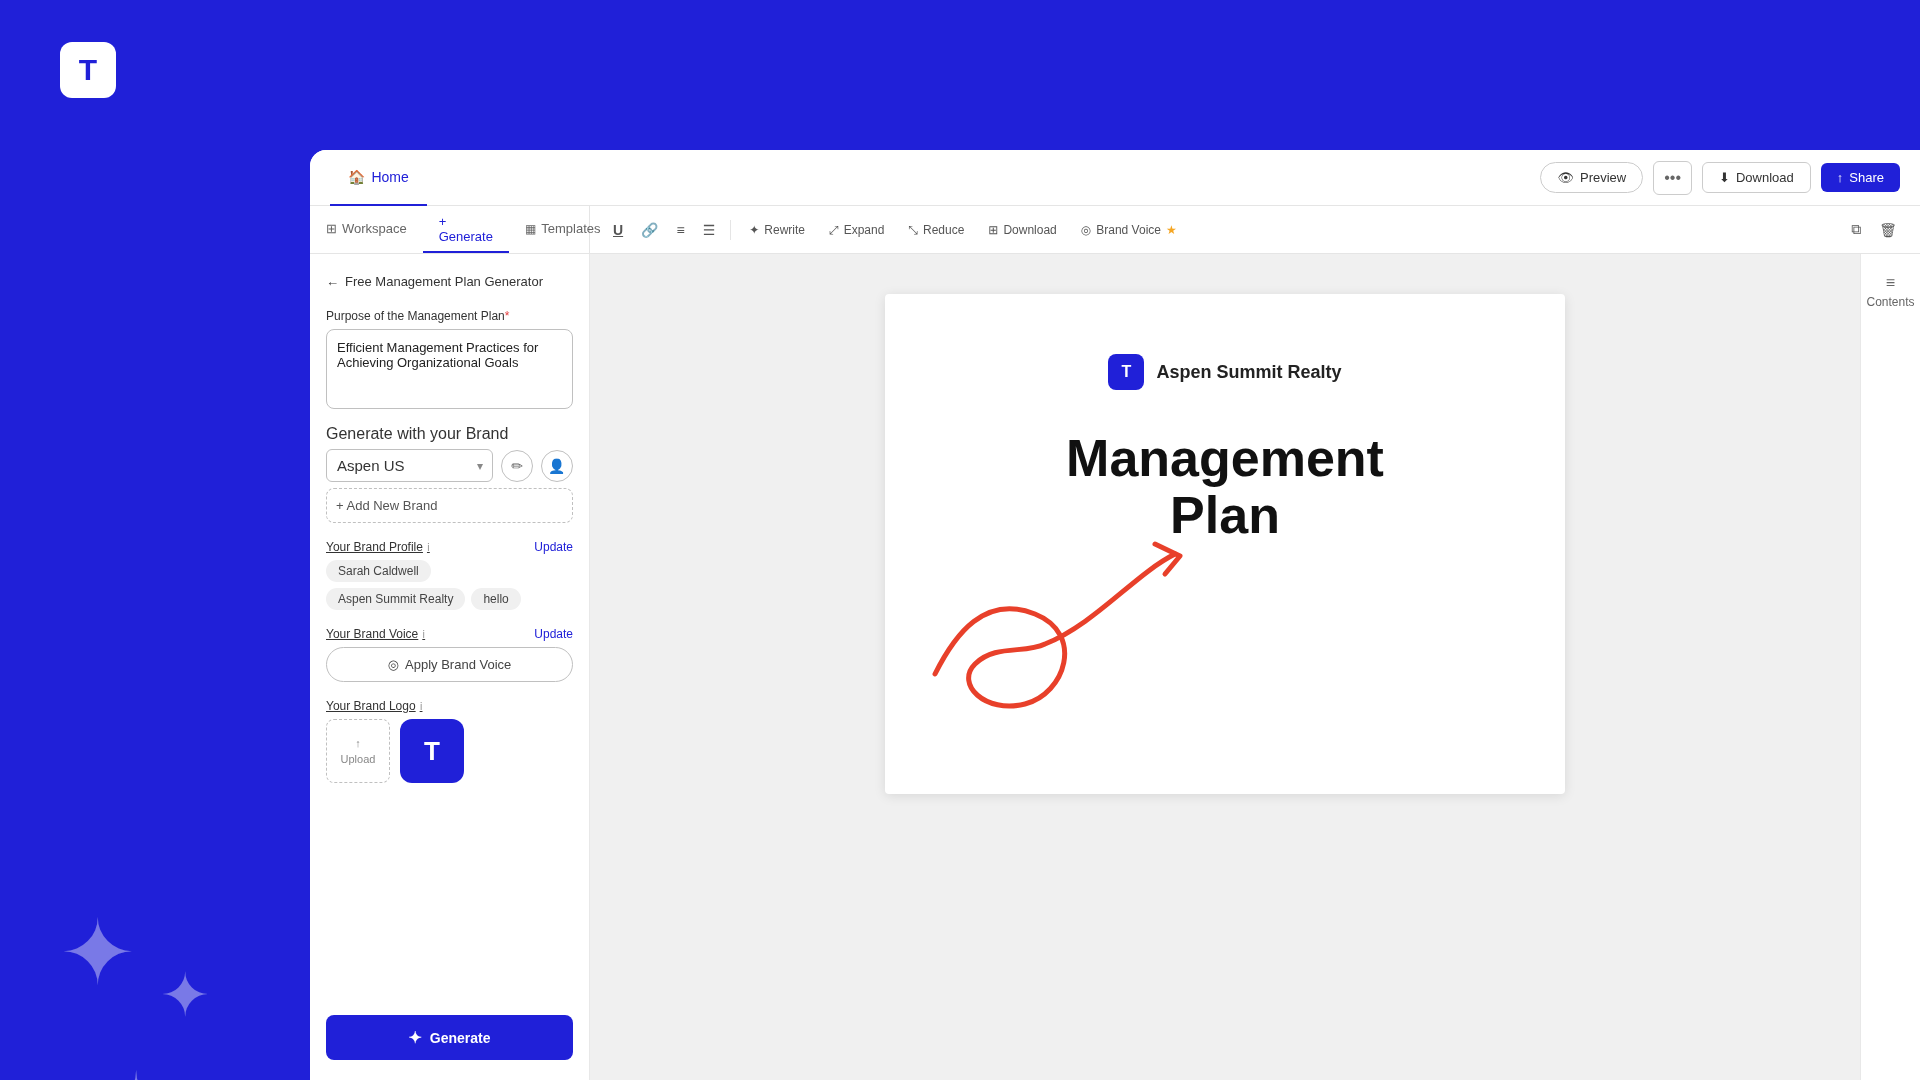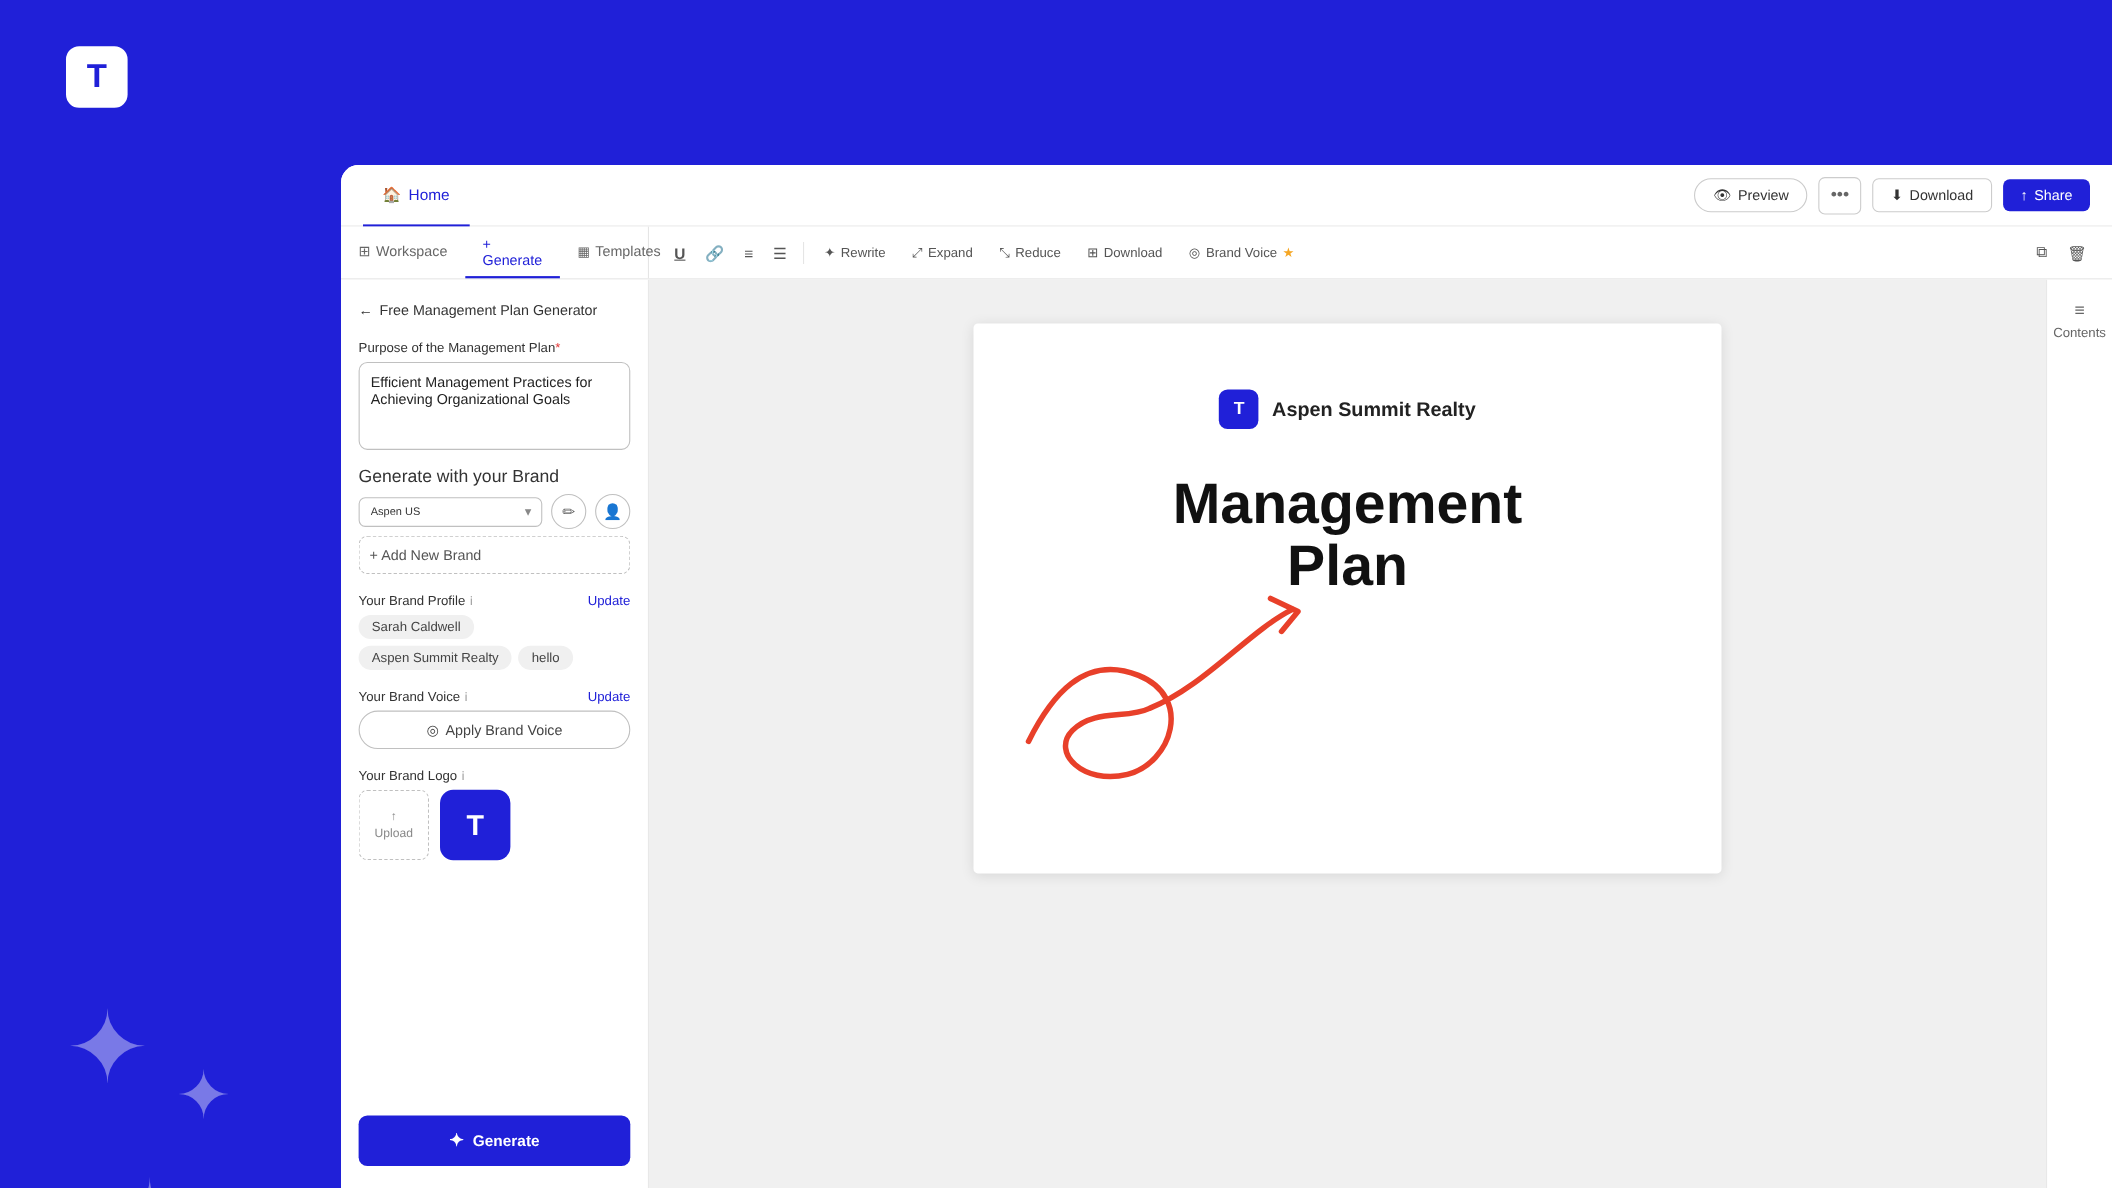--- a/index.html
+++ b/index.html
@@ -306,21 +306,21 @@
     .brand-select-row {
       display: flex;
       align-items: center;
       gap: 8px;
     }
     .brand-select {
       flex: 1;
       border: 1.5px solid #c0c0c0;
       border-radius: 6px;
       padding: 7px 10px;
-      font-size: 10px;
+      font-size: 15px;
       color: #333;
       background: white;
       appearance: none;
       cursor: pointer;
       outline: none;
     }
     .brand-icon-btn {
       width: 32px;
       height: 32px;
       border: 1.5px solid #c0c0c0;
@@ -353,20 +353,21 @@
       align-items: center;
       justify-content: space-between;
     }
     .profile-row-left {
       display: flex;
       align-items: center;
       gap: 4px;
       font-size: 12px;
       font-weight: 500;
       color: #333;
+      text-decoration: underline;
     }
     .info-icon {
       font-size: 11px;
       color: #999;
     }
     .update-link {
       font-size: 12px;
       color: #2020d8;
       cursor: pointer;
     }

